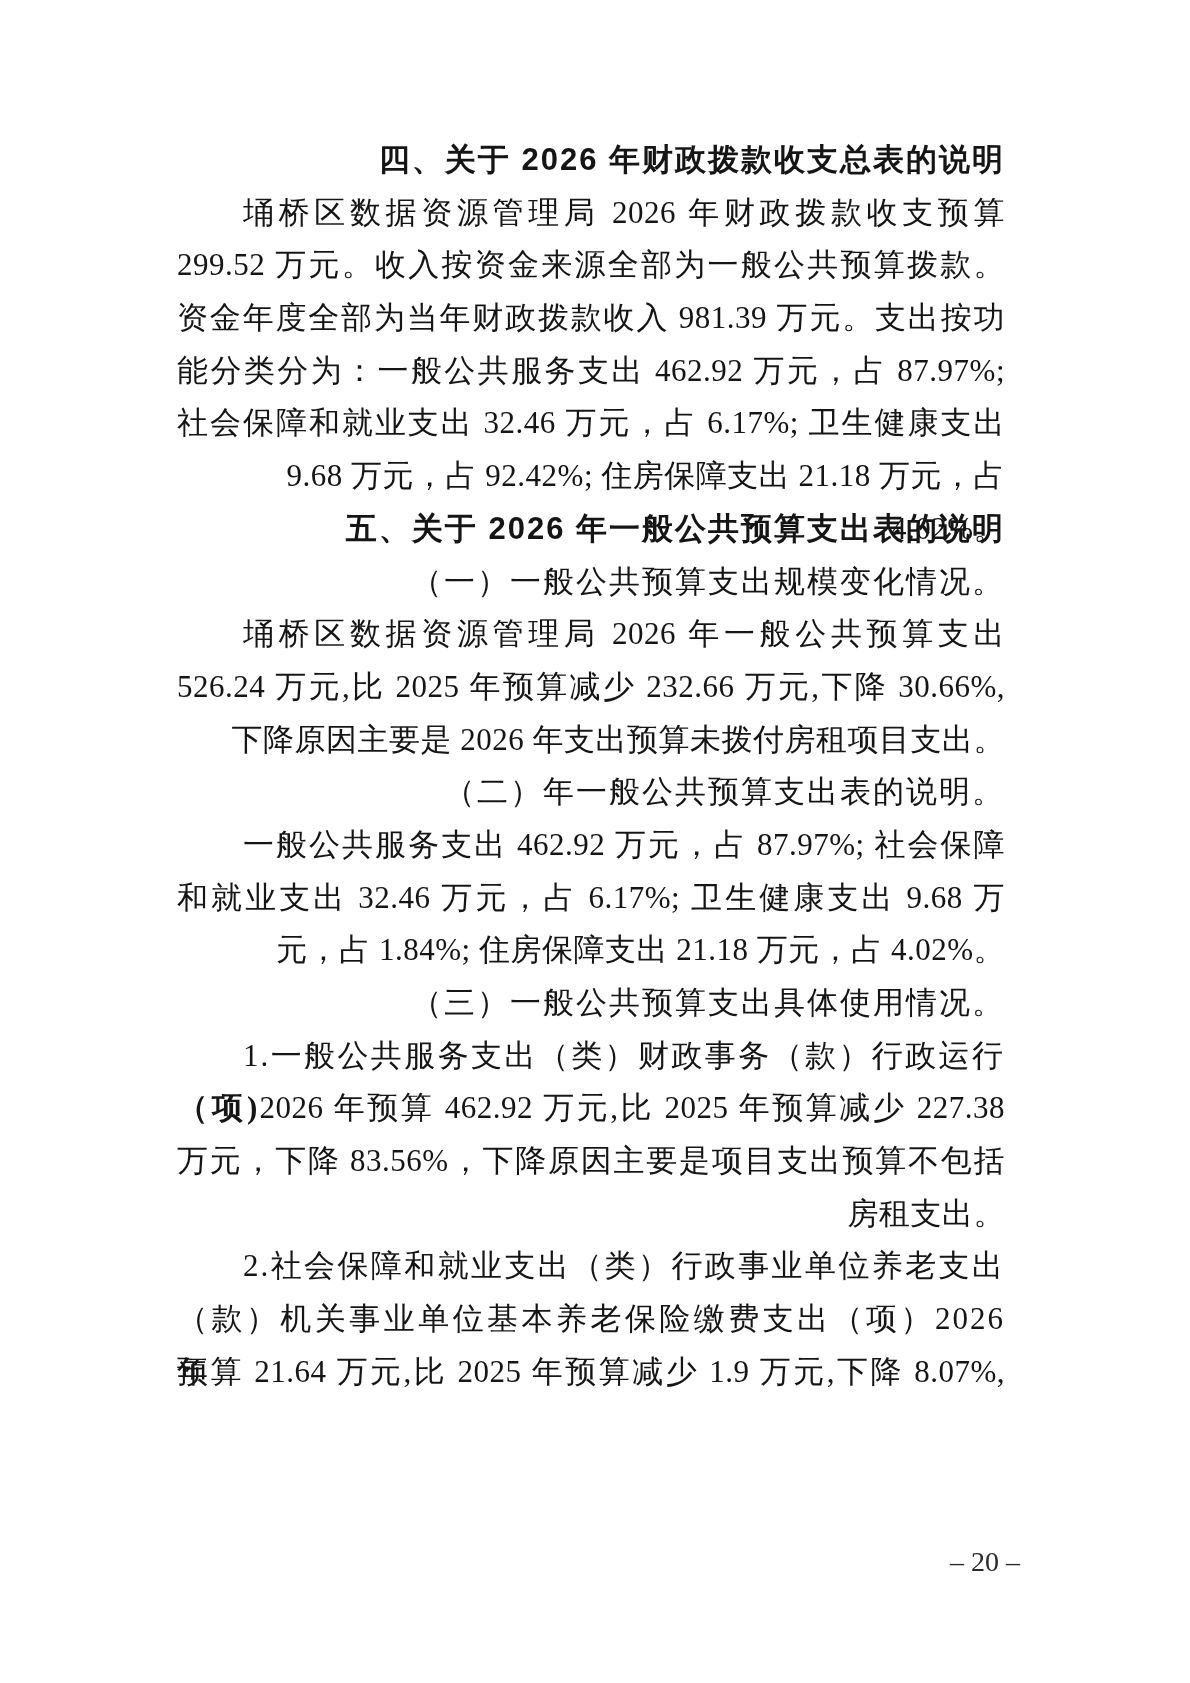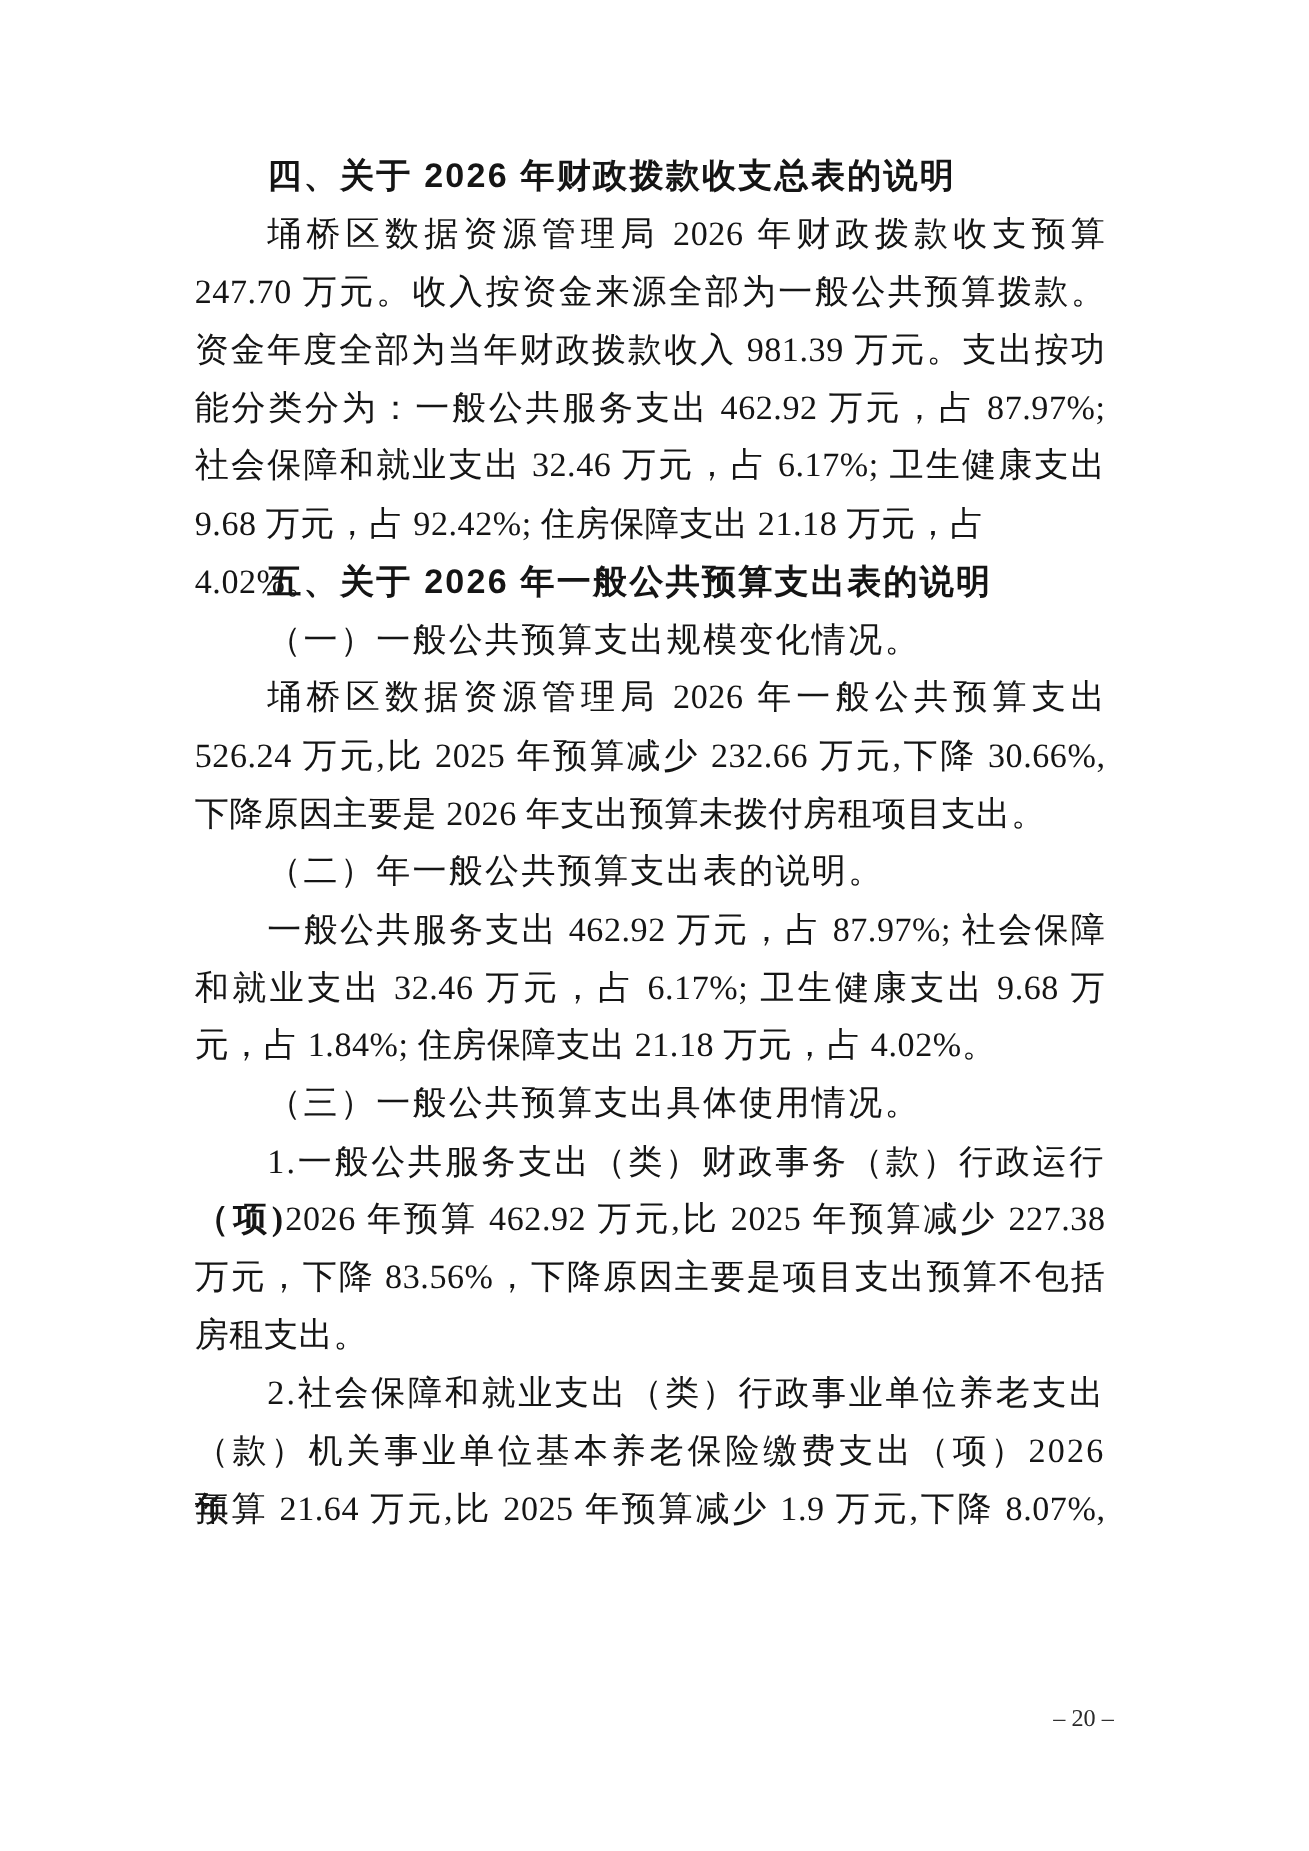--- a/index.html
+++ b/index.html
@@ -21,20 +21,21 @@
     left: 177px;
     width: 828px;
   }
   .line {
     height: 52.7px;
     line-height: 52.7px;
     font-size: 31px;
     font-family: "Liberation Serif", serif;
     color: #151515;
     letter-spacing: 0.5px;
+    text-align: right;
   }
   .line.indent { text-indent: 66px; }
   .line.stretch {
     text-align: justify;
     text-align-last: justify;
   }
   .hei {
     font-family: "Liberation Sans", sans-serif;
     font-weight: bold;
     letter-spacing: 2px;
@@ -49,33 +50,33 @@
     letter-spacing: 2px;
   }
   .footer-page-number {
     position: absolute;
     top: 1548px;
     left: 915px;
     width: 140px;
     height: 28px;
     line-height: 28px;
     text-align: center;
-    font-size: 22px;
+    font-size: 28px;
     font-family: "Liberation Serif", serif;
     color: #2a2a2a;
   }
 </style>
 </head>
 <body>
 
 <div class="page">
   <div class="content">
     <div class="line hei indent">四、关于 2026 年财政拨款收支总表的说明</div>
     <div class="line body indent stretch">埇桥区数据资源管理局 2026 年财政拨款收支预算</div>
-    <div class="line body stretch">247.70 万元。收入按资金来源全部为一般公共预算拨款。</div>
+    <div class="line body stretch">299.52 万元。收入按资金来源全部为一般公共预算拨款。</div>
     <div class="line body stretch">资金年度全部为当年财政拨款收入 981.39 万元。支出按功</div>
     <div class="line body stretch">能分类分为：一般公共服务支出 462.92 万元，占 87.97%;</div>
     <div class="line body stretch">社会保障和就业支出 32.46 万元，占 6.17%; 卫生健康支出</div>
     <div class="line body">9.68 万元，占 92.42%; 住房保障支出 21.18 万元，占 4.02%。</div>
     <div class="line hei indent">五、关于 2026 年一般公共预算支出表的说明</div>
     <div class="line kai indent">（一）一般公共预算支出规模变化情况。</div>
     <div class="line body indent stretch">埇桥区数据资源管理局 2026 年一般公共预算支出</div>
     <div class="line body stretch">526.24 万元,比 2025 年预算减少 232.66 万元,下降 30.66%,</div>
     <div class="line body">下降原因主要是 2026 年支出预算未拨付房租项目支出。</div>
     <div class="line kai indent">（二）年一般公共预算支出表的说明。</div>

